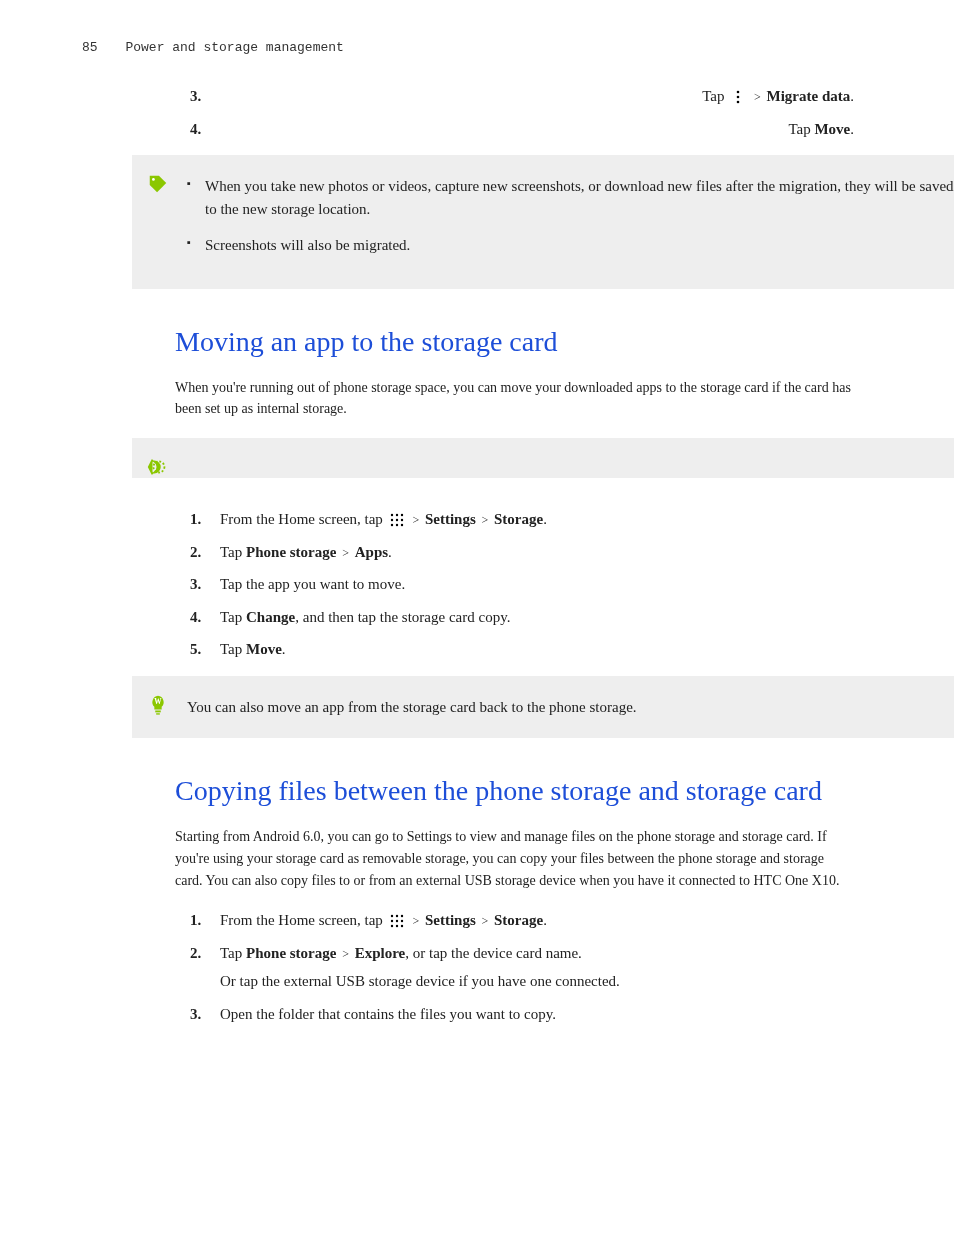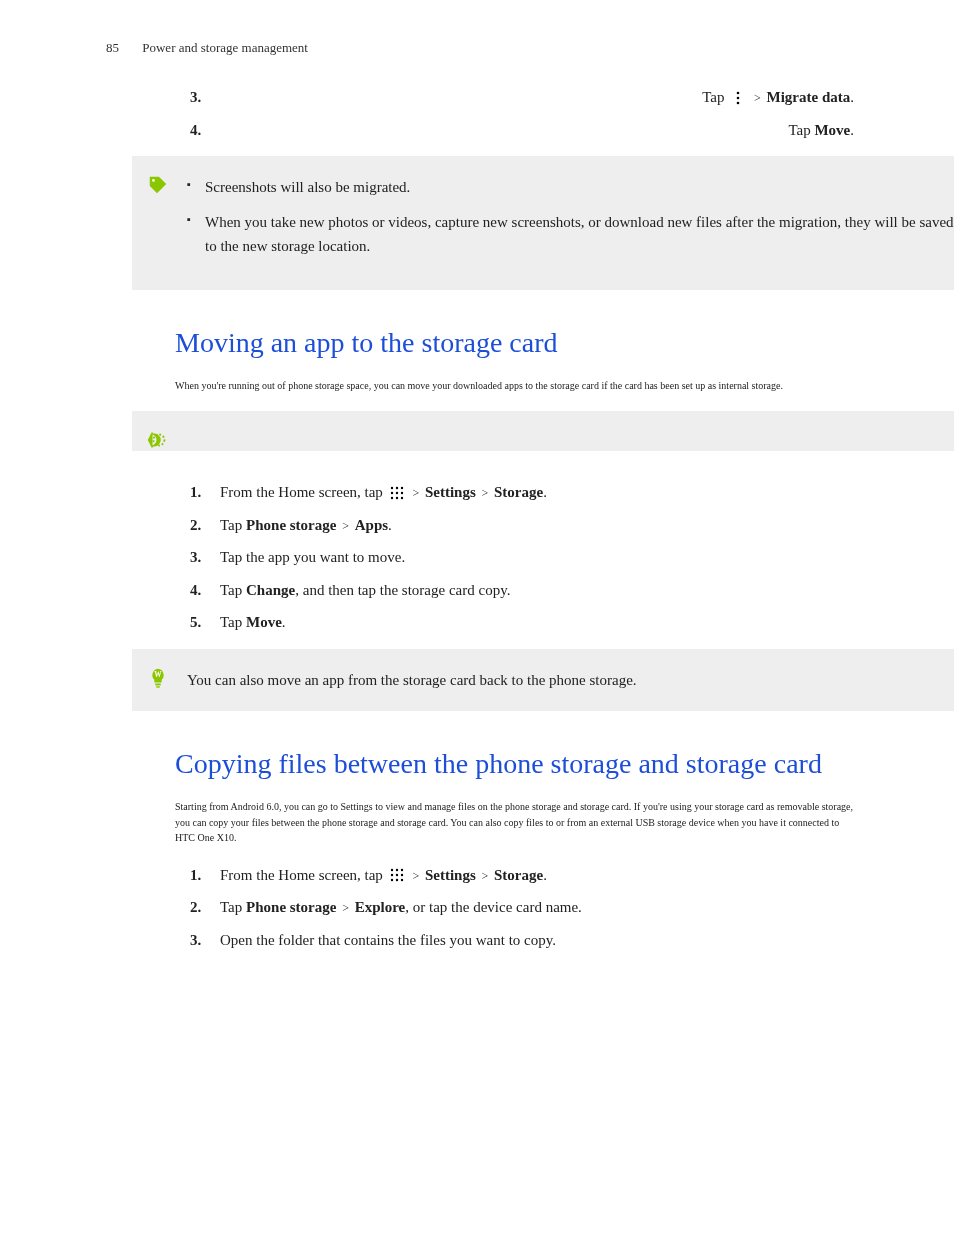--- a/index.html
+++ b/index.html
@@ -7,24 +7,25 @@
     padding: 0;
     font-family: Georgia, 'Times New Roman', serif;
     background: #fff;
     color: #222;
     width: 954px;
   }
   .page {
     padding: 40px 0 80px 0;
   }
   .header {
-    padding-left: 106px;
+    padding-left: 82px;
     margin-bottom: 30px;
     font-size: 13px;
     color: #333;
+    font-family: Liberation Mono, monospace;
   }
   .header .pagenum {
     margin-right: 20px;
   }
   .content {
     padding-left: 175px;
     padding-right: 100px;
   }
   ol.steps {
     list-style: none;
@@ -91,21 +92,21 @@
     line-height: 1.5;
   }
   h2.section {
     color: #1d4ed8;
     font-weight: normal;
     font-size: 28px;
     margin: 35px 0 18px 0;
     line-height: 1.25;
   }
   p.body {
-    font-size: 10px;
+    font-size: 14px;
     line-height: 1.55;
     margin: 0 0 18px 0;
   }
   b { font-weight: bold; }
   .inline-icon {
     display: inline-block;
     vertical-align: middle;
     width: 16px;
     height: 16px;
     position: relative;
@@ -147,22 +148,22 @@
   </div>
 
   <div class="note-box" style="margin-left:132px;">
     <span class="note-icon">
       <svg viewBox="0 0 24 24">
           <path fill="#8bc700" d="M3 3 L13 3 L21 11 L11 21 L3 13 Z"></path>
           <circle cx="7" cy="7" r="1.5" fill="#fff"></circle>
         </svg>
     </span>
     <ul class="bullets" style="padding-left:0;">
+      <li>When you take new photos or videos, capture new screenshots, or download new files after the migration, they will be saved to the new storage location.</li>
       <li>Screenshots will also be migrated.</li>
-      <li>When you take new photos or videos, capture new screenshots, or download new files after the migration, they will be saved to the new storage location.</li>
     </ul>
   </div>
 
   <div class="content">
     <h2 class="section">Moving an app to the storage card</h2>
     <p class="body">When you're running out of phone storage space, you can move your downloaded apps to the storage card if the card has been set up as internal storage.</p>
   </div>
 
   <div class="note-box" style="margin-left:132px;">
     <span class="note-icon">
@@ -244,18 +245,19 @@
         </span>
         <span class="gt">&gt;</span>
         <b>Settings</b>
         <span class="gt">&gt;</span>
         <b>Storage</b><span>.</span>
       </li>
       <li>
         <span>Tap </span><b>Phone storage</b>
         <span class="gt">&gt;</span>
         <b>Explore</b><span>, or tap the device card name.</span>
+        <div class="subtext">Or tap the external USB storage device if you have one connected.</div>
       </li>
       <li>Open the folder that contains the files you want to copy.</li>
     </ol>
   </div>
 
 </div>
 
 </body></html>

